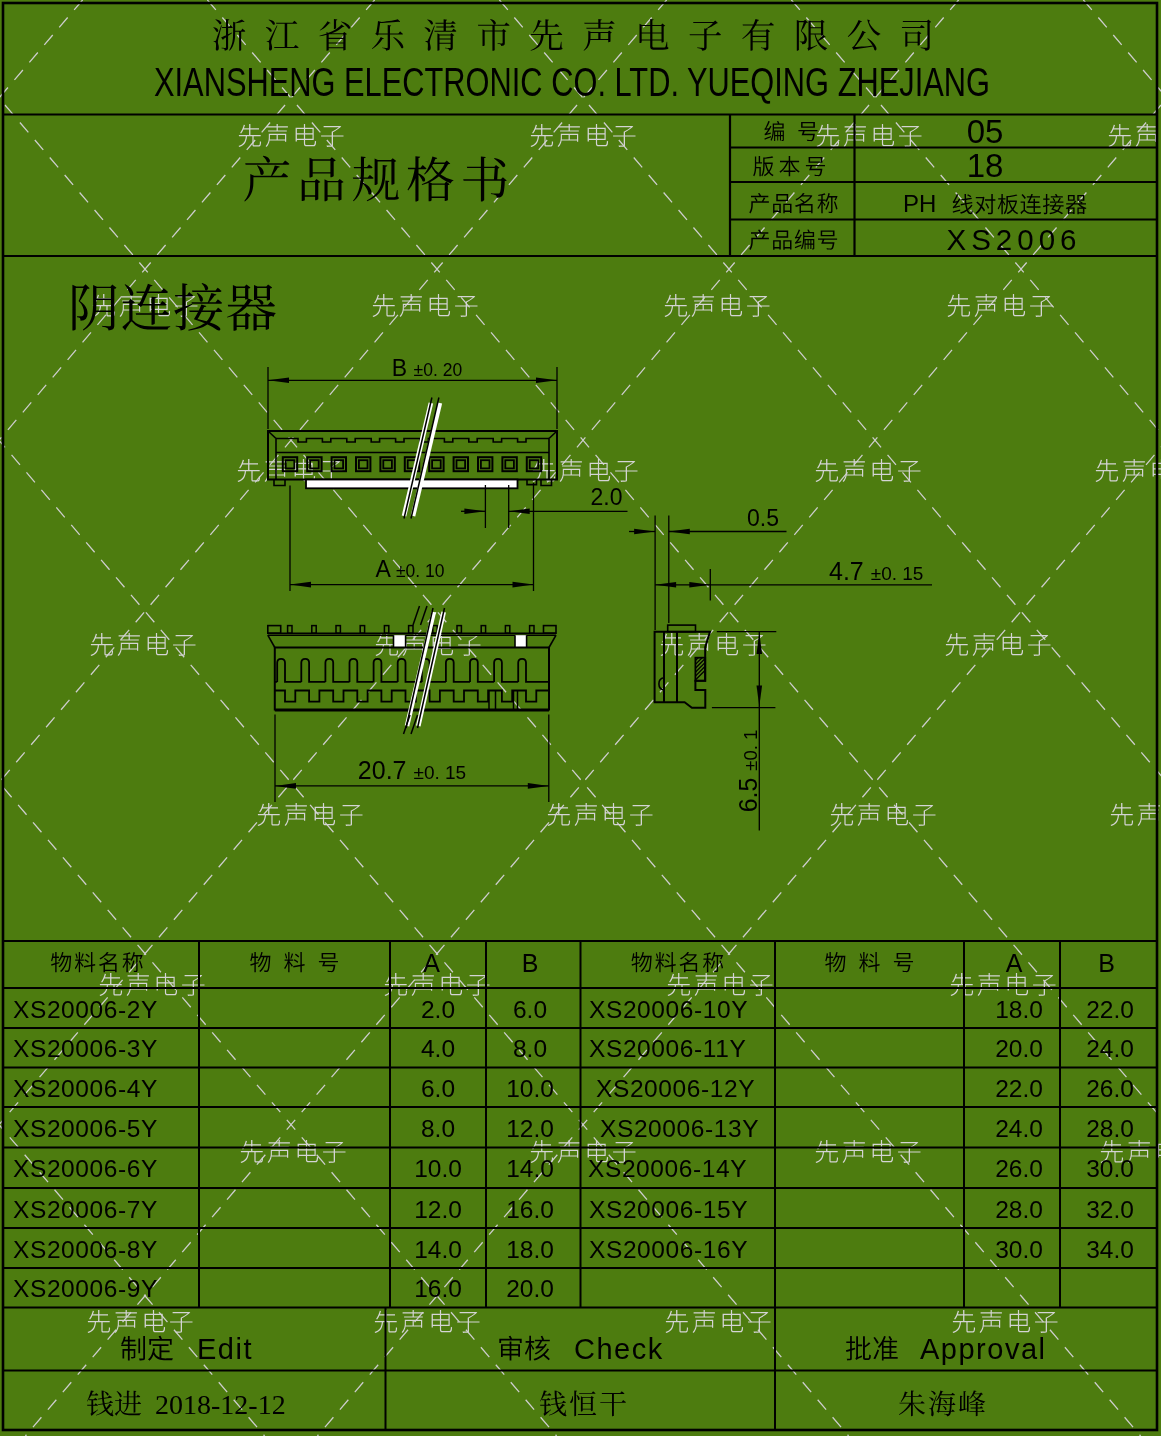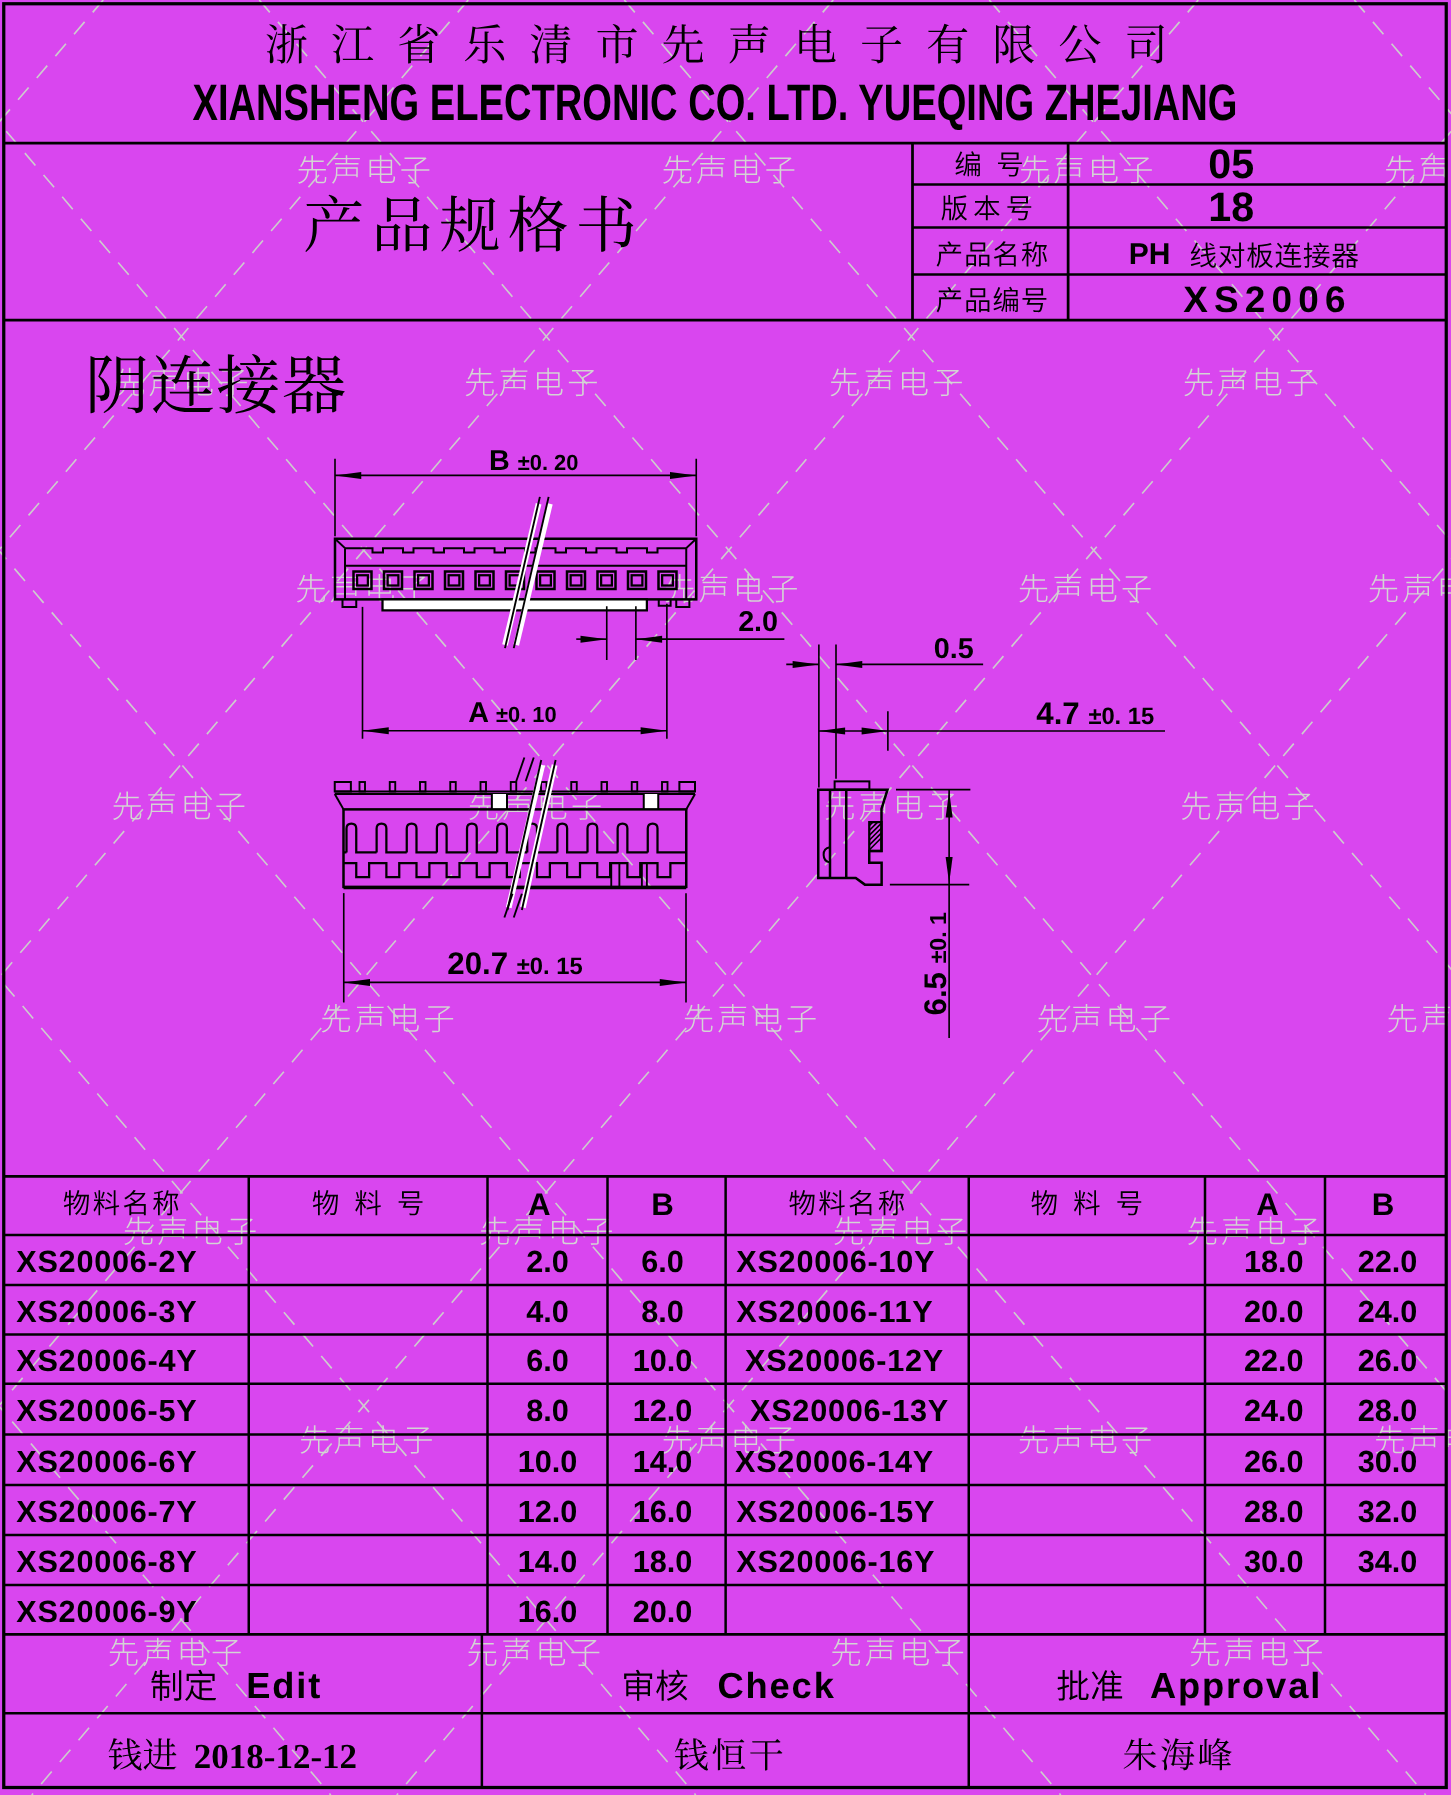--- a/index.html
+++ b/index.html
@@ -1,12 +1,12 @@
 <!DOCTYPE html>
-<html><head><meta charset="utf-8"><style>html,body{margin:0;padding:0;background:#fff;}#page{position:relative;width:1161px;height:1436px;background:#d946ef;overflow:hidden;font-weight:bold;}svg{display:block;}</style></head><body>
+<html><head><meta charset="utf-8"><style>html,body{margin:0;padding:0;background:#fff;}#page{position:relative;width:1161px;height:1436px;background:#4d7c0f;overflow:hidden;}svg{display:block;}</style></head><body>
 <div id="page">
     <svg width="1161" height="1436" viewBox="0 0 1161 1436">
 
 <g>
         <line x1="-1836.6" y1="0" x2="-611.4" y2="1436" stroke="#cdcdcd" stroke-width="1.3" stroke-dasharray="13 10" stroke-linecap="butt"></line>
         <line x1="-1669.4" y1="0" x2="-2894.6" y2="1436" stroke="#cdcdcd" stroke-width="1.3" stroke-dasharray="13 10" stroke-linecap="butt"></line>
         <line x1="-1544.6" y1="0" x2="-319.4" y2="1436" stroke="#cdcdcd" stroke-width="1.3" stroke-dasharray="13 10" stroke-linecap="butt"></line>
         <line x1="-1377.4" y1="0" x2="-2602.6" y2="1436" stroke="#cdcdcd" stroke-width="1.3" stroke-dasharray="13 10" stroke-linecap="butt"></line>
         <line x1="-1252.6" y1="0" x2="-27.4" y2="1436" stroke="#cdcdcd" stroke-width="1.3" stroke-dasharray="13 10" stroke-linecap="butt"></line>
         <line x1="-1085.4" y1="0" x2="-2310.6" y2="1436" stroke="#cdcdcd" stroke-width="1.3" stroke-dasharray="13 10" stroke-linecap="butt"></line>

